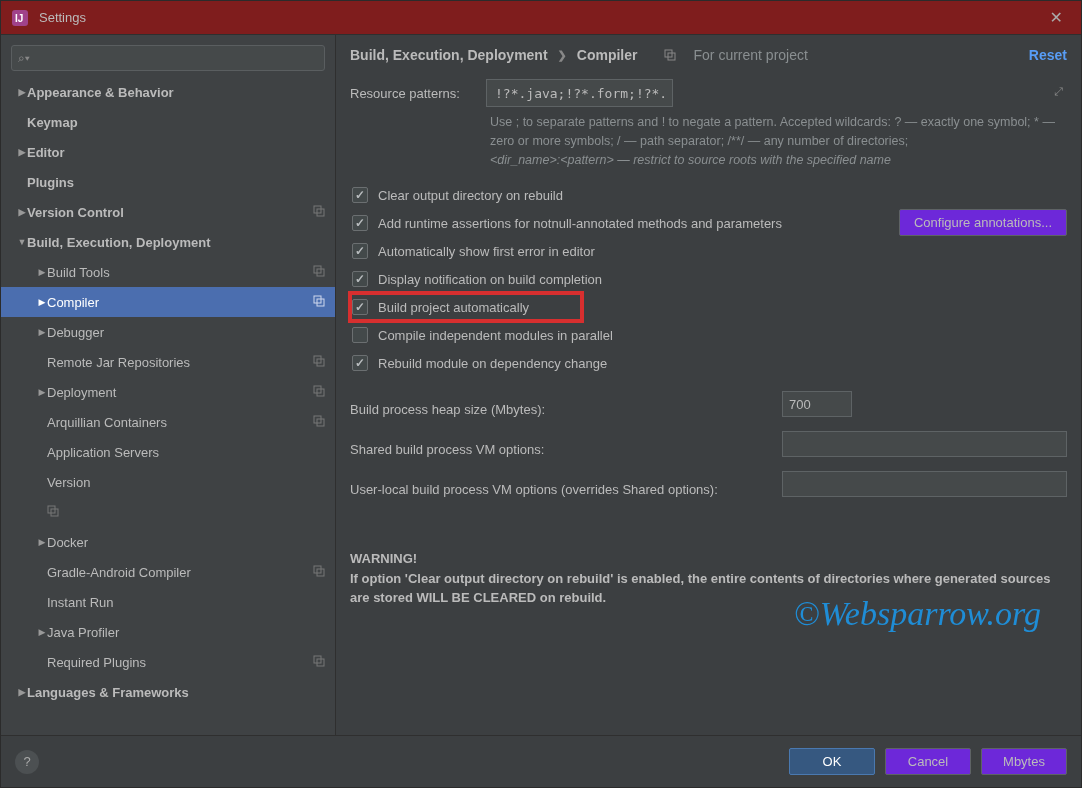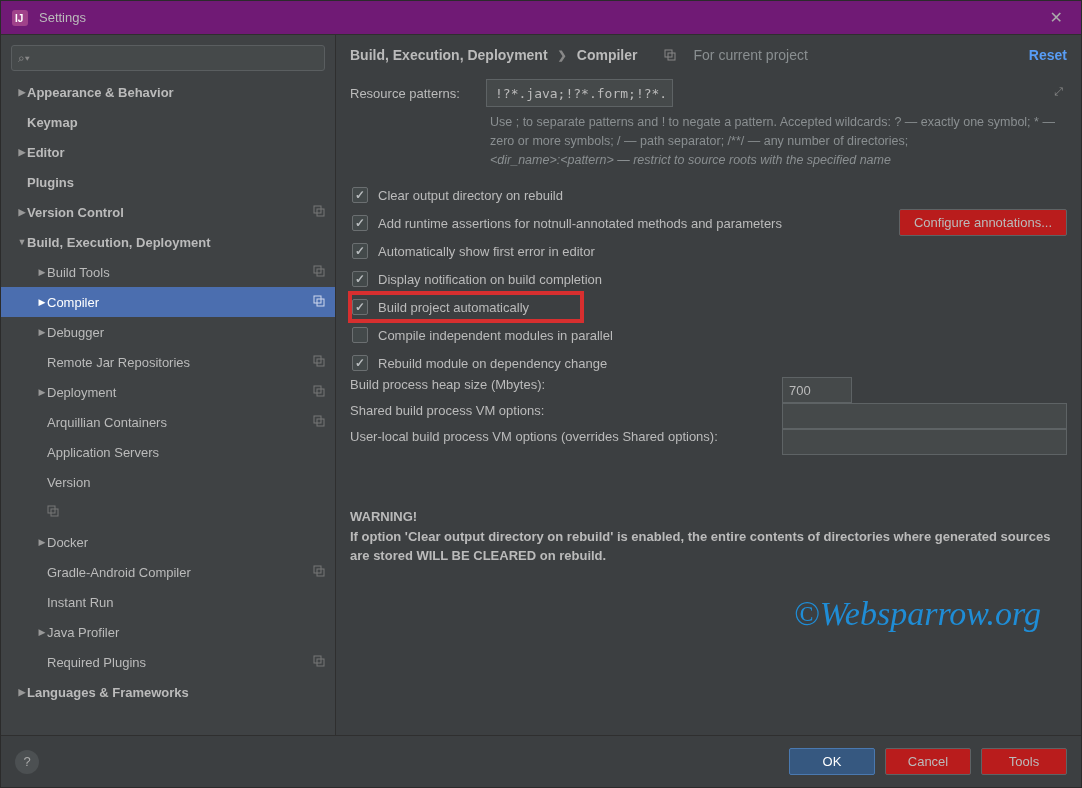--- a/index.html
+++ b/index.html
@@ -9,21 +9,21 @@
   font-family: "Segoe UI", Arial, sans-serif;
   font-size: 13px;
   color: #bbbbbb;
   overflow: hidden;
   border: 1px solid #2b2b2b;
 }
 .titlebar {
   height: 34px;
   display: flex; align-items: center;
   padding: 0 10px;
-  background: #701a75;
+  background: #7f1d1d;
   border-bottom: 1px solid #2f2f2f;
 }
 .titlebar .icon { width: 18px; height: 18px; margin-right: 10px; }
 .titlebar .title { flex: 1; color: #bbbbbb; }
 .titlebar .close { color: #aaa; font-size: 16px; padding: 4px 8px; cursor: pointer; }
 .main {
   display: flex;
   height: calc(100% - 34px - 52px);
 }
 .sidebar {
@@ -118,32 +118,32 @@
   display: flex; align-items: center; justify-content: center;
 }
 .chkbox.checked::after {
   content: "✓";
   color: #b8bcbe;
   font-size: 12px;
   font-weight: bold;
 }
 .chk-label { color: #bbbbbb; }
 .btn {
-  background: #b91c1c;
+  background: #6d28d9;
   border: 1px solid #5e6365;
   color: #bbbbbb;
   padding: 5px 14px;
   border-radius: 2px;
   cursor: pointer;
   font-size: 13px;
 }
 .btn.primary { background: #365880; border-color: #4a79b0; color: #fff; }
 .field-row {
-  display: flex; align-items: flex-start;
-  margin-top: 0;
+  display: flex; align-items: flex-end;
+  margin-top: 14px;
 }
 .field-row .flabel { width: 432px; color: #bbbbbb; }
 .field-row .finput {
   width: 70px; height: 26px;
   background: #45494a; border: 1px solid #5e6365;
   color: #bbbbbb; padding: 0 6px; font-size: 13px;
 }
 .field-row .finput-wide {
   flex: 1; height: 26px;
   background: #45494a; border: 1px solid #5e6365;
@@ -418,14 +418,14 @@
       <div>If option 'Clear output directory on rebuild' is enabled, the entire contents of directories where generated sources are stored WILL BE CLEARED on rebuild.</div>
     </div>
   </div>
 </div>
 
 <div class="footer">
   <div class="help">?</div>
   <div class="spacer"></div>
   <button class="btn primary">OK</button>
   <button class="btn">Cancel</button>
-  <button class="btn">Tools</button>
+  <button class="btn">Mbytes</button>
 </div>
 
 </body></html>

